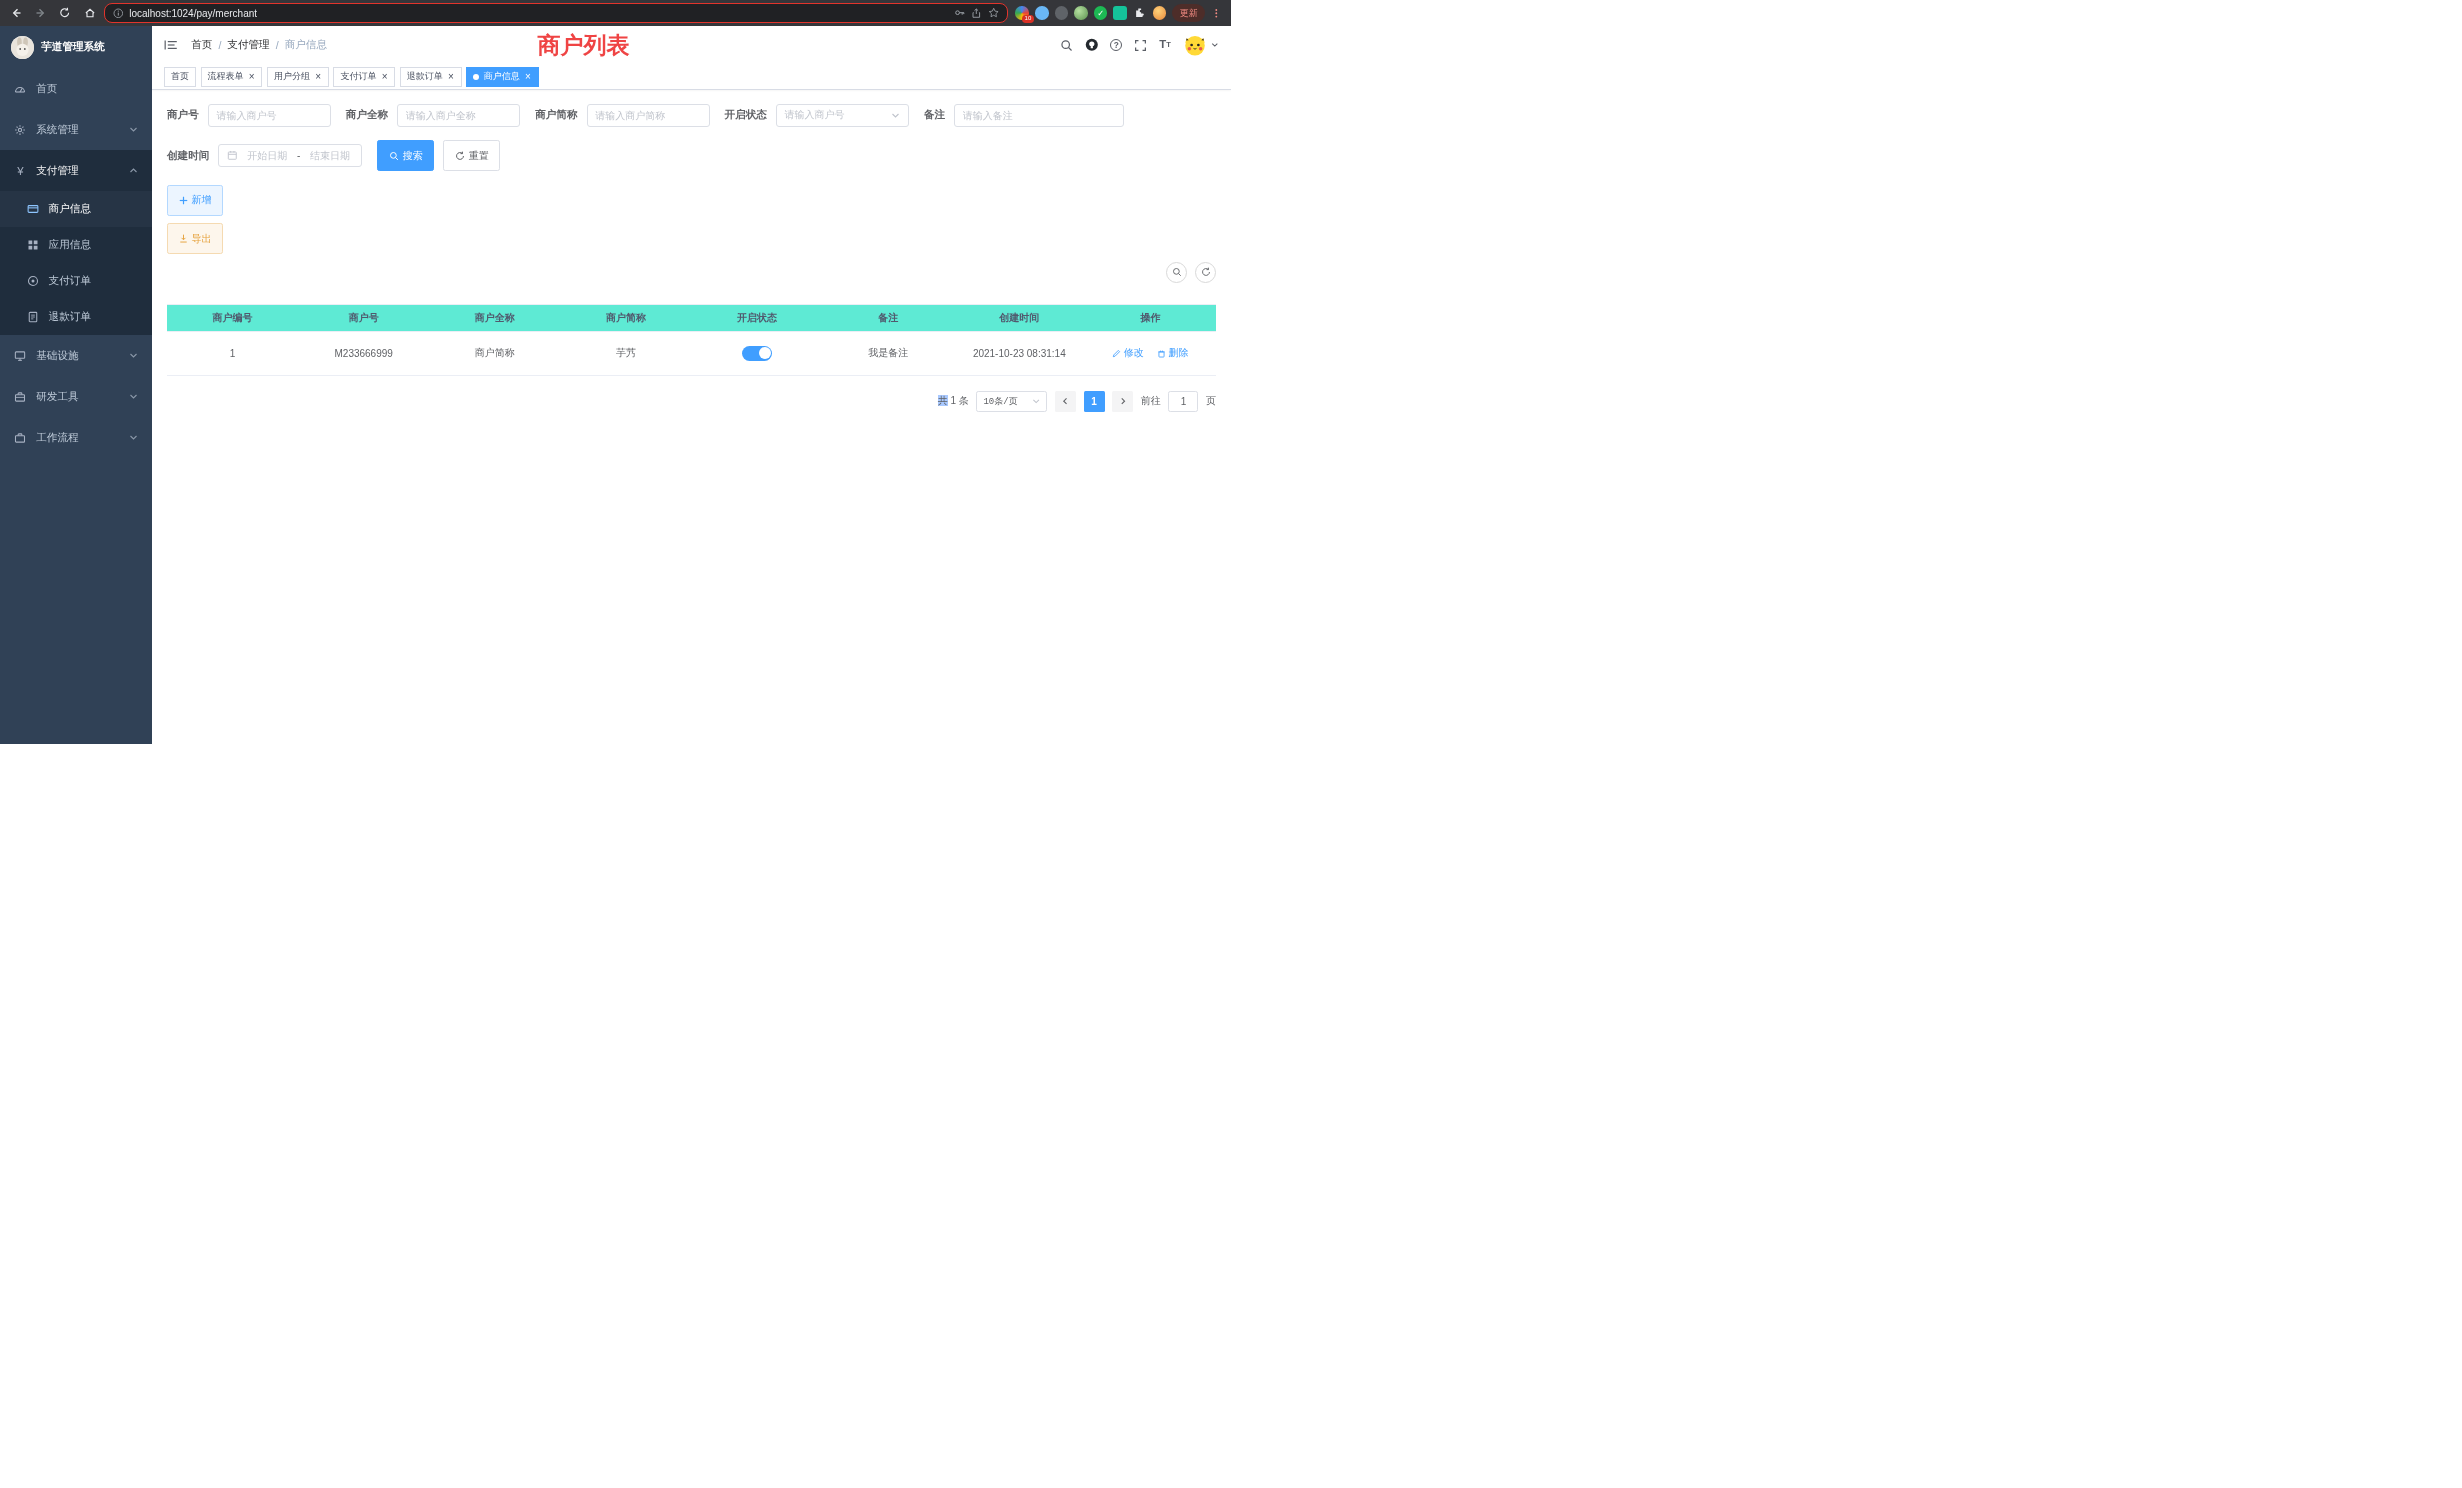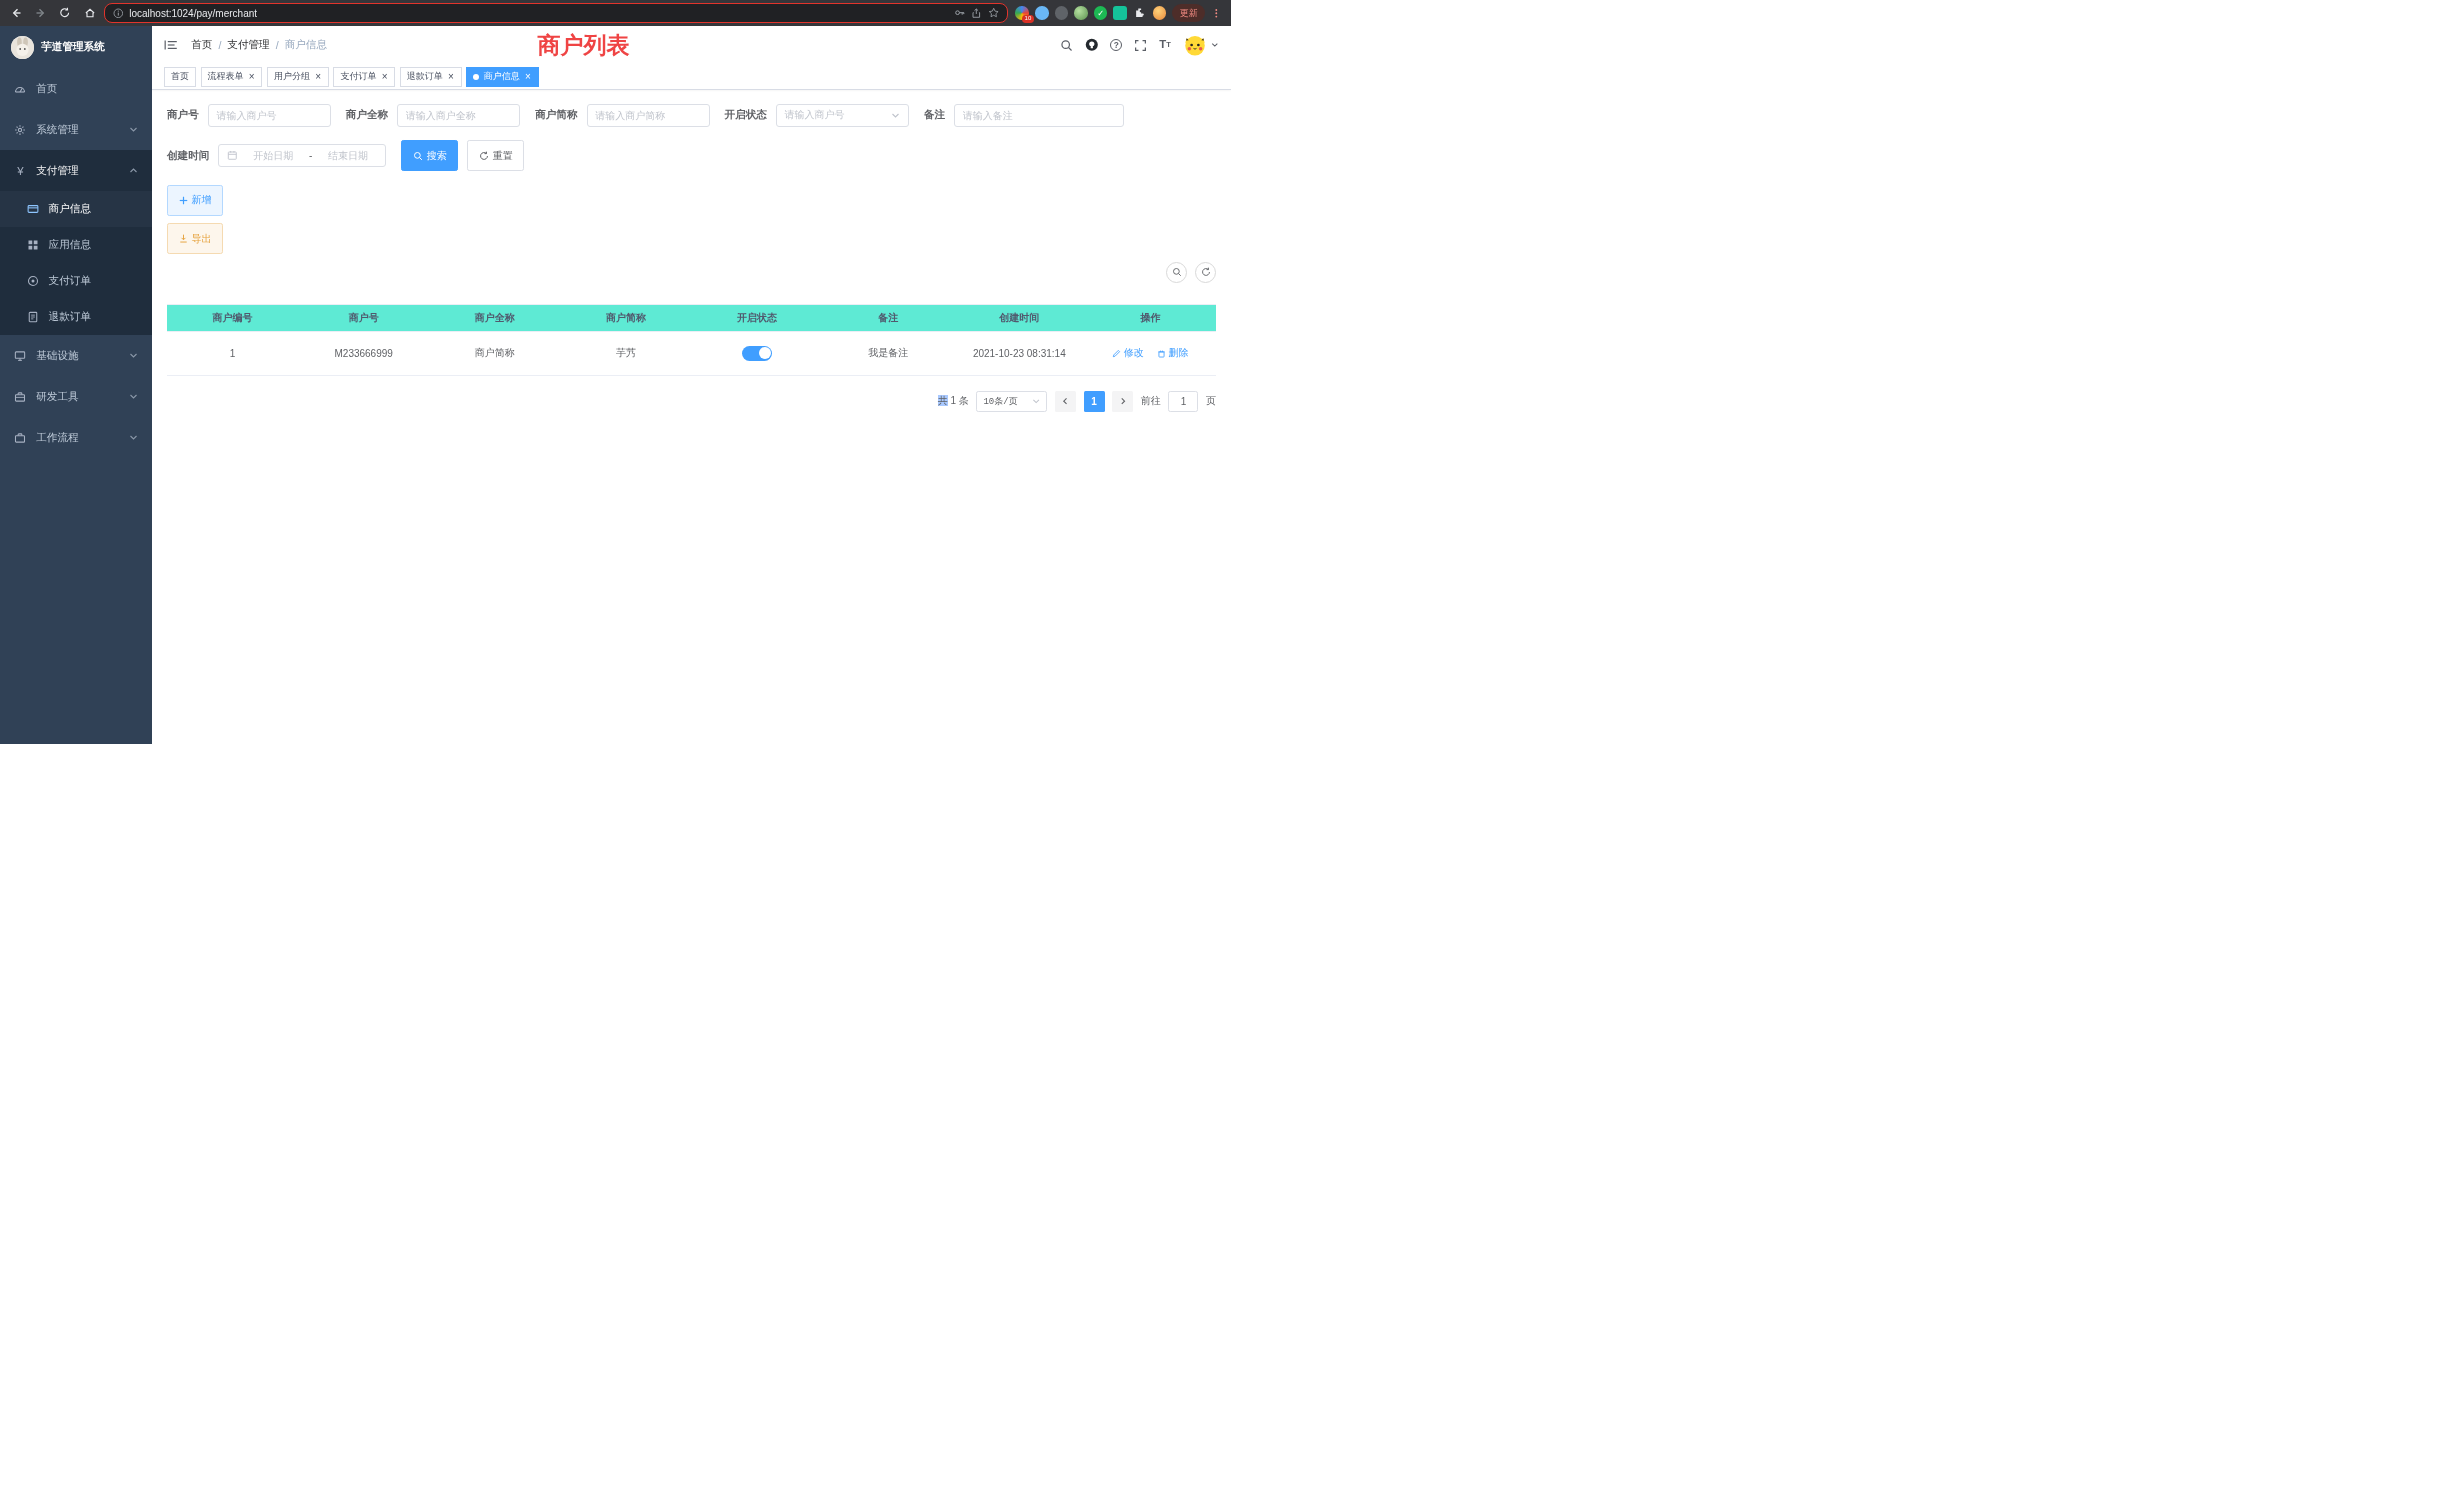--- a/index.html
+++ b/index.html
@@ -83,21 +83,21 @@
   .f-item { display:flex; align-items:center; margin-right:15px; }
   .f-label { font-size:10.6px; color:#606266; font-weight:600; padding-right:9px; white-space:nowrap; }
   .f-input { height:23px; border:0.8px solid #dcdfe6; border-radius:3px; padding:0 7.6px;
     font-size:10px; color:#606266; outline:none; font-family:"Liberation Sans",sans-serif; }
   .f-input::placeholder { color:#c0c4cc; }
   .w160 { width:123px; } .w186 { width:170px; }
   .f-select { width:133px; height:23px; border:0.8px solid #dcdfe6; border-radius:3px;
     display:flex; align-items:center; padding:0 7.6px; font-size:10px; color:#c0c4cc;
     cursor:pointer; }
   .f-select .sel-text { flex:1 1 auto; }
-  .date-range { width:168px; height:23px; border:0.8px solid #dcdfe6; border-radius:3px;
+  .date-range { width:144px; height:23px; border:0.8px solid #dcdfe6; border-radius:3px;
     display:flex; align-items:center; padding:0 7.6px; gap:6px; font-size:10px; color:#c0c4cc; }
   .date-range .dr-ph { flex:1 1 auto; text-align:center; }
   .dr-sep { color:#606266; }
 
   .btn { height:31px; display:inline-flex; align-items:center; gap:3.8px; padding:0 10.6px;
     border-radius:2.3px; font-size:10px; cursor:pointer; border:0.8px solid transparent;
     white-space:nowrap; }
   .btn-primary { background:#409eff; border-color:#409eff; color:#fff; }
   .btn-default { background:#fff; border-color:#dcdfe6; color:#606266; }
   .btn-plain-primary { background:#ecf5ff; border-color:#b3d8ff; color:#409eff; }

